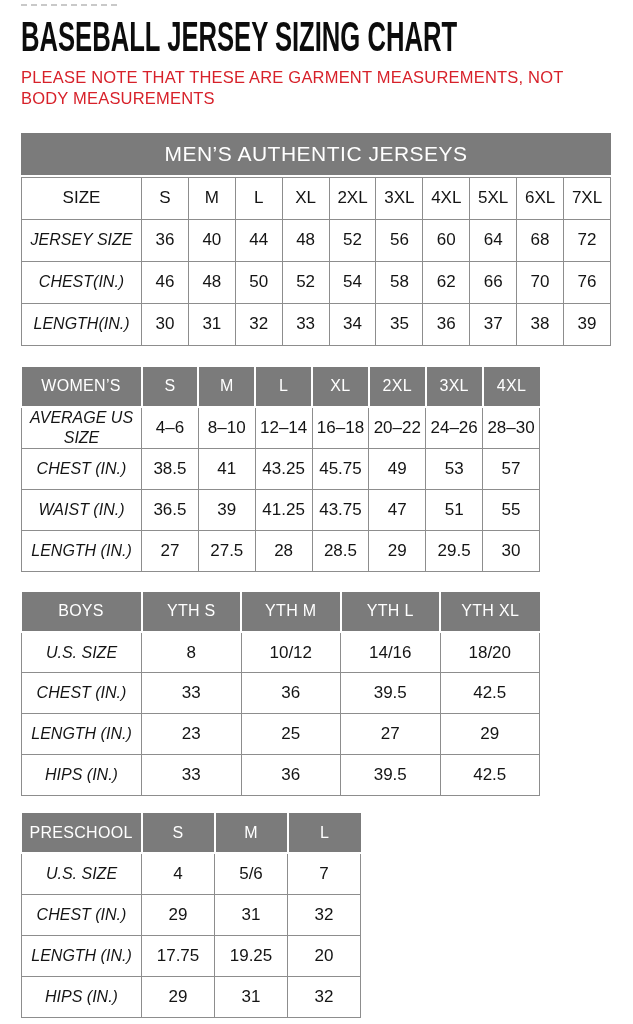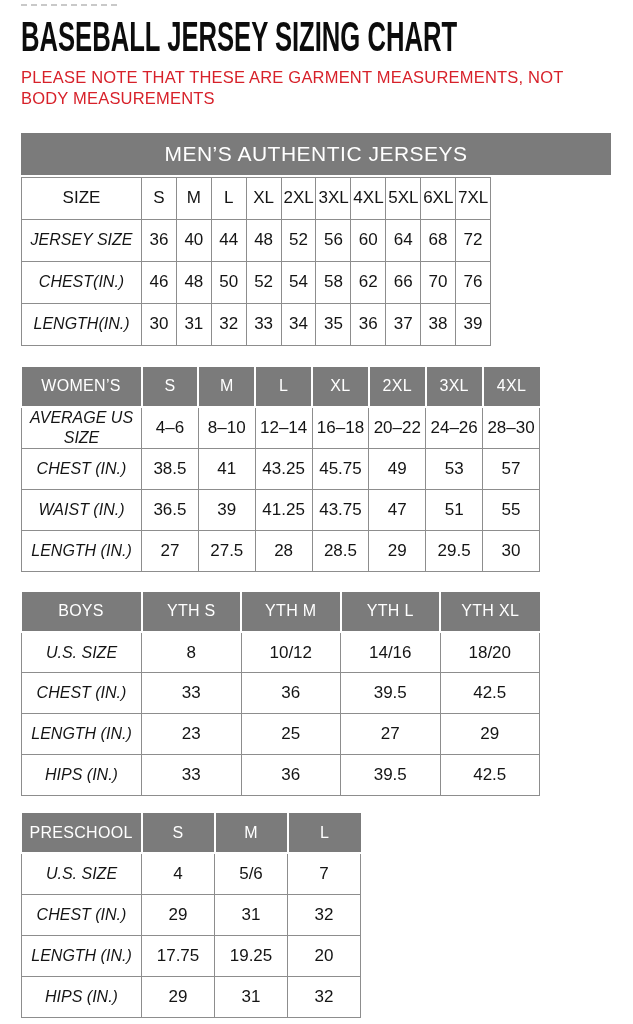--- a/index.html
+++ b/index.html
@@ -52,21 +52,21 @@
   }
   .sizing th,.sizing td{
     border:1px solid var(--line);
     font-weight:normal;
     padding:0 2px;
   }
   .sizing th:first-child{width:120px;}
   .sizing td{font-size:17px;}
   .sizing tbody th{font-size:16px;line-height:1.25;font-style:italic;}
   .sizing thead th{font-size:17px;}
-  table.mens{width:470px;margin-top:2px;}
+  table.mens{width:590px;margin-top:2px;}
   .mens tr{height:42px;}
   table.gray-head thead tr{height:40px;}
   table.gray-head tbody tr{height:41px;}
   .gray-head thead th{
     background:var(--gray);color:#fff;
     font-size:16px;letter-spacing:0.3px;
     border:2px solid #fff;border-top:none;
   }
   .gray-head thead th:first-child{border-left:none;}
   .gray-head thead th:last-child{border-right:none;}

